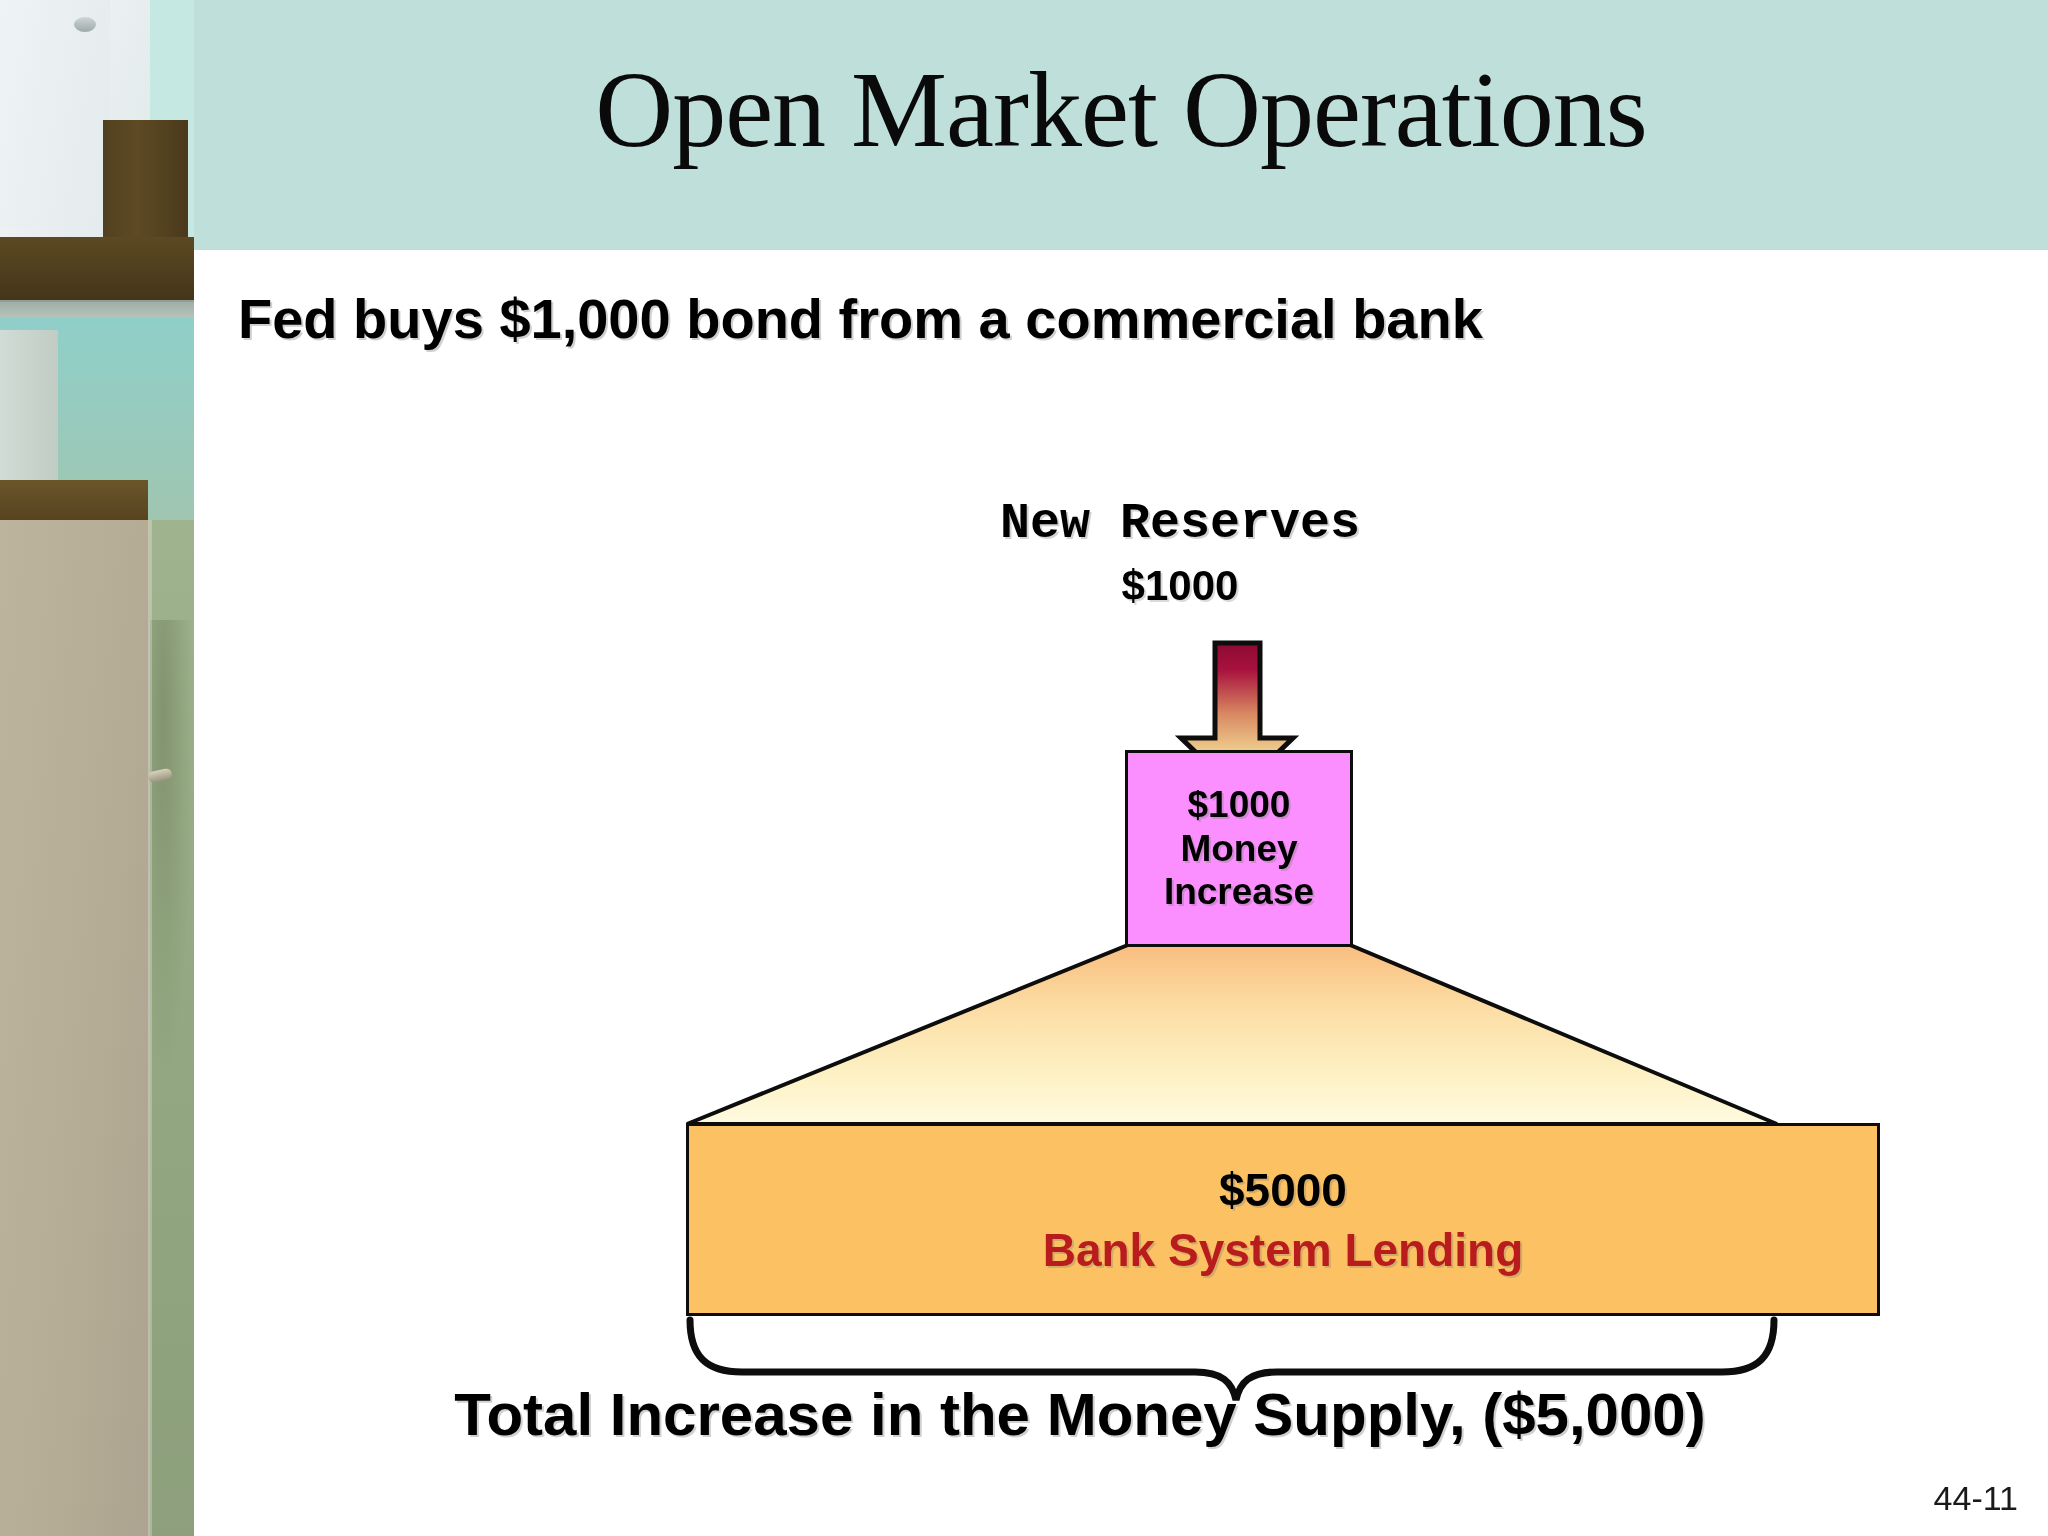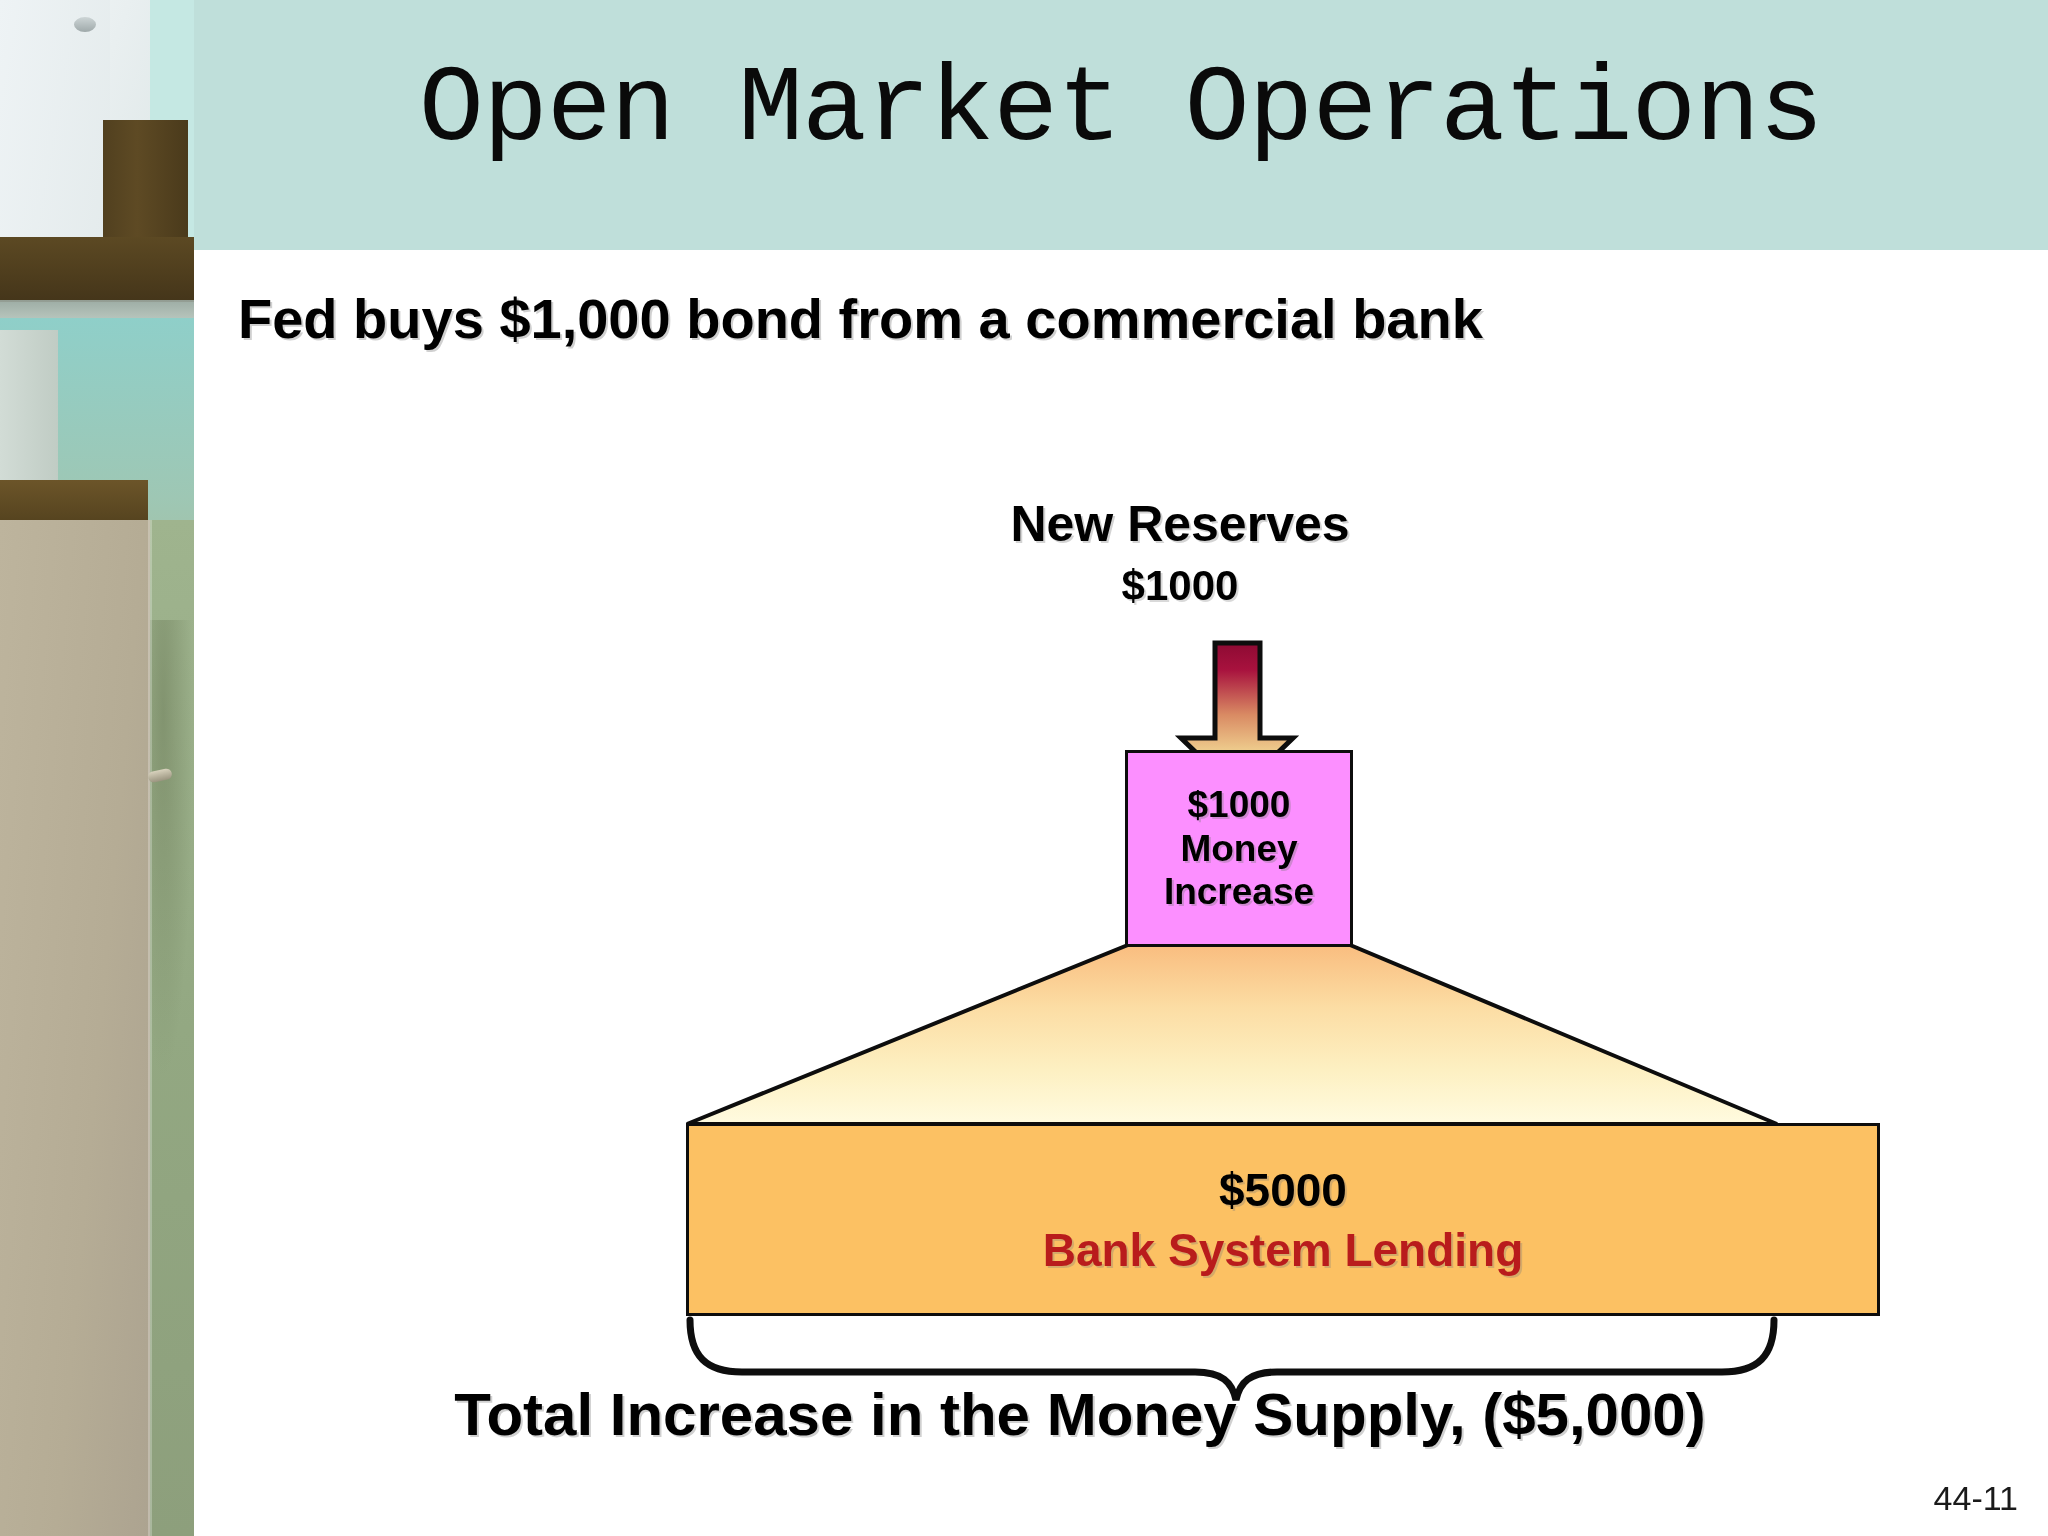--- a/index.html
+++ b/index.html
@@ -130,21 +130,21 @@
   #title-text {
     position: absolute;
     left: 194px; top: 56px;
     width: 1854px;
     text-align: center;
     font-size: 108px;
     line-height: 1.0;
     color: #0a0a0a;
     font-weight: 400;
     letter-spacing: -1px;
-    font-family: Liberation Mono, monospace;
+    font-family: Liberation Serif, serif;
   }
 
   
   #subtitle {
     position: absolute;
     left: 238px; top: 288px;
     width: 1790px;
     font-size: 56px;
     font-weight: bold;
     line-height: 1.12;
@@ -164,20 +164,21 @@
 
   .new-res-title {
     position: absolute;
     left: 880px; top: 495px;
     width: 600px;
     text-align: center;
     font-size: 50px;
     font-weight: bold;
     color: #000;
     text-shadow: 2px 2px 0 rgba(130,130,130,.35);
+    font-family: Liberation Mono, monospace;
   }
   .new-res-amount {
     position: absolute;
     left: 880px; top: 562px;
     width: 600px;
     text-align: center;
     font-size: 42px;
     font-weight: bold;
     color: #000;
     text-shadow: 2px 2px 0 rgba(130,130,130,.3);

